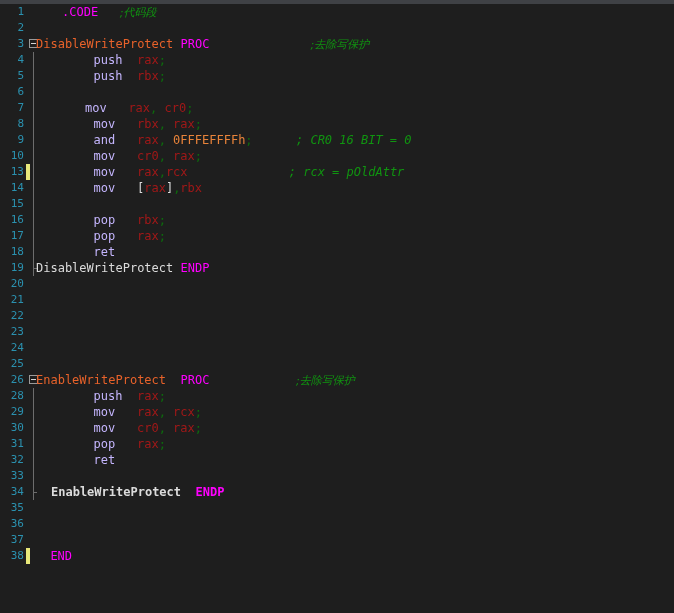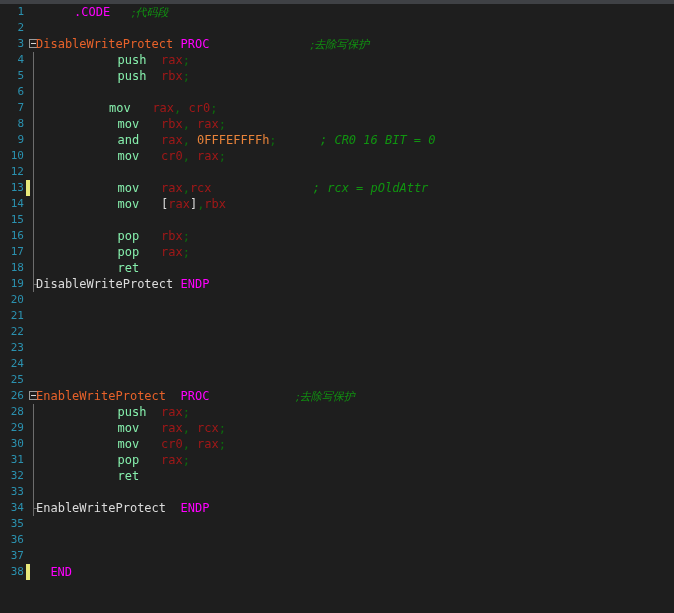--- a/index.html
+++ b/index.html
@@ -97,71 +97,70 @@
 
   
   .code {
     position: absolute;
     left: 36px; top: 0;
     height: 16px;
     color: #dcdcdc;
   }
 
   .tok-directive { color: #ff00ff; }
-  .tok-keyword   { color: #86efac; margin-left: 24px; }
+  .tok-keyword   { color: #c4b5fd; }
   .tok-label     { color: #e8622a; }
   .tok-reg       { color: #a01818; }
   .tok-punct     { color: #0c6b0c; }
   .tok-num       { color: #e8833a; }
   .tok-plain     { color: #dcdcdc; }
   .tok-bracket   { color: #dcdcdc; }
   .tok-comment   { color: #109410; font-style: italic; }
   .tok-comment-cn { color: #109410; font-style: italic;
                     font-family: "DejaVu Sans", sans-serif; font-size: 11px; }
 </style>
 </head>
 <body>
 
 <div id="editor-window">
 
   <div id="top-strip"></div>
 
   <div id="code-area">
 
-  <div class="line"><div class="gutter">1</div><div class="code" style="left: 74px; text-align: right;"><span class="tok-directive">.CODE</span><span class="tok-plain">   </span><span class="tok-comment-cn">;代码段</span></div></div>
+  <div class="line"><div class="gutter">1</div><div class="code" style="left: 62px; text-align: right;"><span class="tok-directive">.CODE</span><span class="tok-plain">   </span><span class="tok-comment-cn">;代码段</span></div></div>
       <div class="line"><div class="gutter">2</div><div class="code" style="left: 36px;"></div></div>
       <div class="line"><div class="gutter">3</div><div class="fold-box"></div><div class="code" style="left: 36px;"><span class="tok-label">DisableWriteProtect</span><span class="tok-plain"> </span><span class="tok-directive">PROC</span><span class="tok-plain">              </span><span class="tok-comment-cn">;去除写保护</span></div></div>
       <div class="line"><div class="gutter">4</div><div class="fold-guide"></div><div class="code" style="left: 93.6px;"><span class="tok-keyword">push</span><span class="tok-plain">  </span><span class="tok-reg">rax</span><span class="tok-punct">;</span></div></div>
       <div class="line"><div class="gutter">5</div><div class="fold-guide"></div><div class="code" style="left: 93.6px;"><span class="tok-keyword">push</span><span class="tok-plain">  </span><span class="tok-reg">rbx</span><span class="tok-punct">;</span></div></div>
       <div class="line"><div class="gutter">6</div><div class="fold-guide"></div><div class="code" style="left: 36px;"></div></div>
       <div class="line"><div class="gutter">7</div><div class="fold-guide"></div><div class="code" style="left: 85px;"><span class="tok-keyword">mov</span><span class="tok-plain">   </span><span class="tok-reg">rax</span><span class="tok-punct">, </span><span class="tok-reg">cr0</span><span class="tok-punct">;</span></div></div>
       <div class="line"><div class="gutter">8</div><div class="fold-guide"></div><div class="code" style="left: 93.6px;"><span class="tok-keyword">mov</span><span class="tok-plain">   </span><span class="tok-reg">rbx</span><span class="tok-punct">, </span><span class="tok-reg">rax</span><span class="tok-punct">;</span></div></div>
       <div class="line"><div class="gutter">9</div><div class="fold-guide"></div><div class="code" style="left: 93.6px;"><span class="tok-keyword">and</span><span class="tok-plain">   </span><span class="tok-reg">rax</span><span class="tok-punct">, </span><span class="tok-num">0FFFEFFFFh</span><span class="tok-punct">;</span><span class="tok-plain">      </span><span class="tok-comment">; CR0 16 BIT = 0</span></div></div>
       <div class="line"><div class="gutter">10</div><div class="fold-guide"></div><div class="code" style="left: 93.6px;"><span class="tok-keyword">mov</span><span class="tok-plain">   </span><span class="tok-reg">cr0</span><span class="tok-punct">, </span><span class="tok-reg">rax</span><span class="tok-punct">;</span></div></div>
-      <div class="line"><div class="gutter">12</div><div class="fold-guide"></div><div class="code" style="left: 36px;"></div></div>
       <div class="line"><div class="gutter">13</div><div class="change-marker"></div><div class="fold-guide"></div><div class="code" style="left: 93.6px;"><span class="tok-keyword">mov</span><span class="tok-plain">   </span><span class="tok-reg">rax</span><span class="tok-punct">,</span><span class="tok-reg">rcx</span><span class="tok-plain">              </span><span class="tok-comment">; rcx = pOldAttr</span></div></div>
       <div class="line"><div class="gutter">14</div><div class="fold-guide"></div><div class="code" style="left: 93.6px;"><span class="tok-keyword">mov</span><span class="tok-plain">   </span><span class="tok-bracket">[</span><span class="tok-reg">rax</span><span class="tok-bracket">]</span><span class="tok-punct">,</span><span class="tok-reg">rbx</span></div></div>
       <div class="line"><div class="gutter">15</div><div class="fold-guide"></div><div class="code" style="left: 36px;"></div></div>
       <div class="line"><div class="gutter">16</div><div class="fold-guide"></div><div class="code" style="left: 93.6px;"><span class="tok-keyword">pop</span><span class="tok-plain">   </span><span class="tok-reg">rbx</span><span class="tok-punct">;</span></div></div>
       <div class="line"><div class="gutter">17</div><div class="fold-guide"></div><div class="code" style="left: 93.6px;"><span class="tok-keyword">pop</span><span class="tok-plain">   </span><span class="tok-reg">rax</span><span class="tok-punct">;</span></div></div>
       <div class="line"><div class="gutter">18</div><div class="fold-guide"></div><div class="code" style="left: 93.6px;"><span class="tok-keyword">ret</span></div></div>
       <div class="line"><div class="gutter">19</div><div class="fold-guide end"></div><div class="code" style="left: 36px;"><span class="tok-plain">DisableWriteProtect</span><span class="tok-plain"> </span><span class="tok-directive">ENDP</span></div></div>
       <div class="line"><div class="gutter">20</div><div class="code" style="left: 36px;"></div></div>
       <div class="line"><div class="gutter">21</div><div class="code" style="left: 36px;"></div></div>
       <div class="line"><div class="gutter">22</div><div class="code" style="left: 36px;"></div></div>
       <div class="line"><div class="gutter">23</div><div class="code" style="left: 36px;"></div></div>
       <div class="line"><div class="gutter">24</div><div class="code" style="left: 36px;"></div></div>
       <div class="line"><div class="gutter">25</div><div class="code" style="left: 36px;"></div></div>
       <div class="line"><div class="gutter">26</div><div class="fold-box"></div><div class="code" style="left: 36px;"><span class="tok-label">EnableWriteProtect</span><span class="tok-plain">  </span><span class="tok-directive">PROC</span><span class="tok-plain">            </span><span class="tok-comment-cn">;去除写保护</span></div></div>
       <div class="line"><div class="gutter">28</div><div class="fold-guide"></div><div class="code" style="left: 93.6px;"><span class="tok-keyword">push</span><span class="tok-plain">  </span><span class="tok-reg">rax</span><span class="tok-punct">;</span></div></div>
       <div class="line"><div class="gutter">29</div><div class="fold-guide"></div><div class="code" style="left: 93.6px;"><span class="tok-keyword">mov</span><span class="tok-plain">   </span><span class="tok-reg">rax</span><span class="tok-punct">, </span><span class="tok-reg">rcx</span><span class="tok-punct">;</span></div></div>
       <div class="line"><div class="gutter">30</div><div class="fold-guide"></div><div class="code" style="left: 93.6px;"><span class="tok-keyword">mov</span><span class="tok-plain">   </span><span class="tok-reg">cr0</span><span class="tok-punct">, </span><span class="tok-reg">rax</span><span class="tok-punct">;</span></div></div>
       <div class="line"><div class="gutter">31</div><div class="fold-guide"></div><div class="code" style="left: 93.6px;"><span class="tok-keyword">pop</span><span class="tok-plain">   </span><span class="tok-reg">rax</span><span class="tok-punct">;</span></div></div>
       <div class="line"><div class="gutter">32</div><div class="fold-guide"></div><div class="code" style="left: 93.6px;"><span class="tok-keyword">ret</span></div></div>
       <div class="line"><div class="gutter">33</div><div class="fold-guide"></div><div class="code" style="left: 36px;"></div></div>
-      <div class="line"><div class="gutter">34</div><div class="fold-guide end"></div><div class="code" style="left: 36px;"><span class="tok-plain">EnableWriteProtect</span><span class="tok-plain">  </span><span class="tok-directive">ENDP</span></div></div>
+      <div class="line"><div class="gutter">34</div><div class="fold-guide end"></div><div class="code" style="left: 51px; font-weight: bold;"><span class="tok-plain">EnableWriteProtect</span><span class="tok-plain">  </span><span class="tok-directive">ENDP</span></div></div>
       <div class="line"><div class="gutter">35</div><div class="code" style="left: 36px;"></div></div>
       <div class="line"><div class="gutter">36</div><div class="code" style="left: 36px;"></div></div>
       <div class="line"><div class="gutter">37</div><div class="code" style="left: 36px;"></div></div>
       <div class="line"><div class="gutter">38</div><div class="change-marker"></div><div class="code" style="left: 50.4px;"><span class="tok-directive">END</span></div></div>
     </div>
 
 </div>
 
 </body></html>

